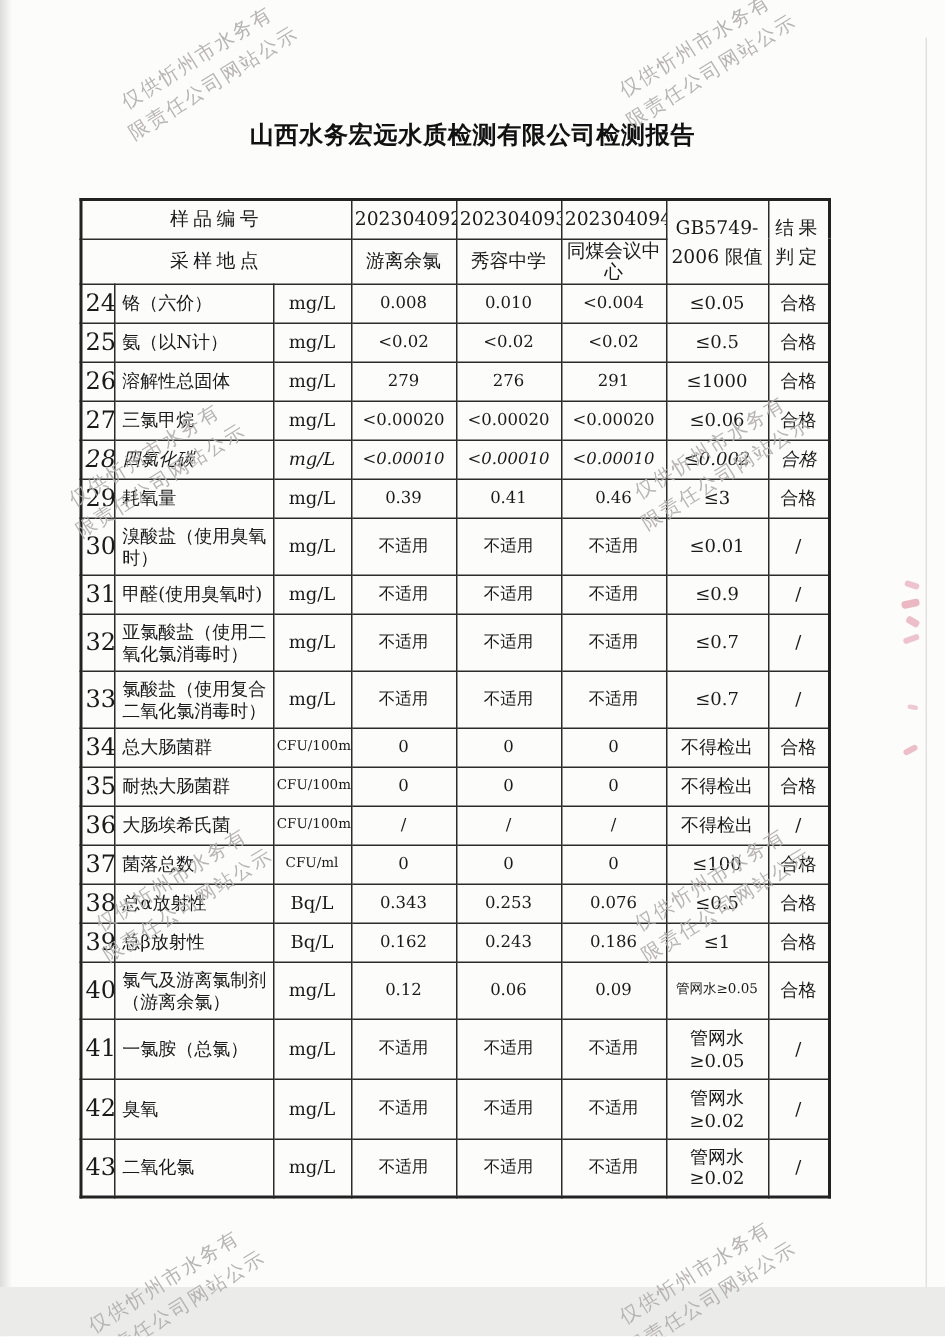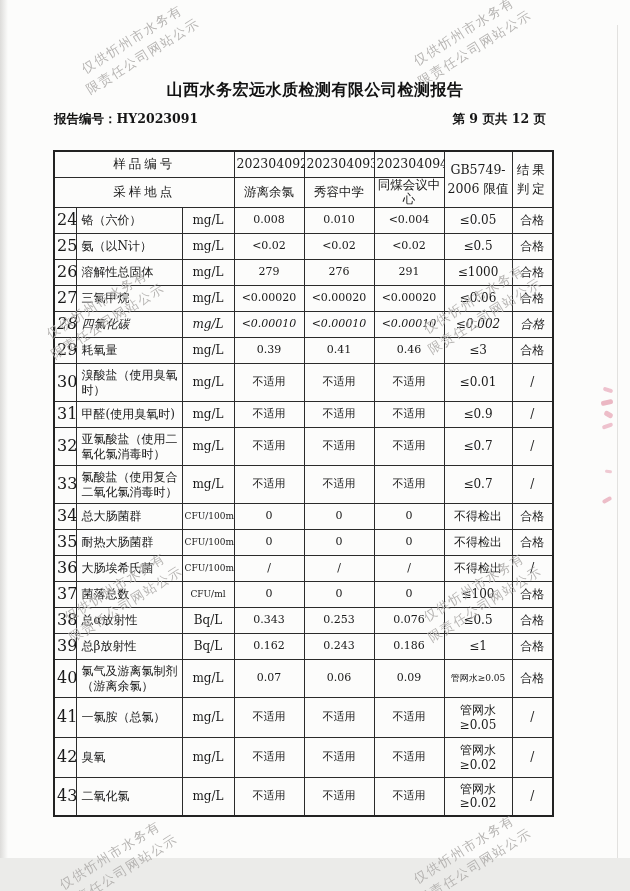--- a/index.html
+++ b/index.html
@@ -7,21 +7,21 @@
         font-family:"DejaVu Serif","Liberation Serif",serif;color:#1a1a1a;}
   .scan-left{position:absolute;left:0;top:0;width:8px;height:100%;
              background:linear-gradient(90deg,#d7d6d4,rgba(255,255,255,0));opacity:.85;}
   .scan-bottom{position:absolute;left:0;top:858px;width:100%;height:33px;background:#ebebe9;}
   .scan-right-line{position:absolute;left:617px;top:25px;width:1px;height:833px;background:#e2e1df;}
   .title{position:absolute;top:80px;left:0;right:0;text-align:center;
          font-family:"DejaVu Sans","Liberation Sans",sans-serif;font-weight:bold;
          font-size:16px;letter-spacing:.5px;color:#111;}
   .meta{position:absolute;top:111px;left:54px;width:492px;display:flex;
         justify-content:space-between;font-size:12.5px;font-weight:bold;color:#151515;}
-  table.report{position:absolute;top:150px;left:53px;width:499px;border-collapse:collapse;
+  table.report{position:absolute;top:132px;left:53px;width:499px;border-collapse:collapse;
         table-layout:fixed;border:2px solid #222;}
   th,td{border:1px solid #2b2b2b;padding:0 2px;text-align:center;vertical-align:middle;
         font-weight:normal;font-size:12px;line-height:1.18;overflow:hidden;}
   thead th{font-size:12.5px;}
   .sp-label{letter-spacing:3px;}
   .hdr-stack div{margin:4px 0;}
   .c-no{font-size:16px;}
   .c-item{text-align:left;padding-left:5px;padding-right:2px;}
   .c-val{font-size:11px;}
   .c-unit-sm{font-size:9px;}
@@ -44,24 +44,20 @@
 </head>
 <body>
 
 <div class="page">
   <div class="scan-left"></div>
   <div class="scan-bottom"></div>
   <div class="scan-right-line"></div>
 
   <div class="title">山西水务宏远水质检测有限公司检测报告</div>
 
-  <div class="meta">
-    <span>报告编号：HY2023091</span>
-    <span>第 9 页共 12 页</span>
-  </div>
 
   <table class="report">
     <colgroup>
       <col style="width:22px">
         <col style="width:106px">
         <col style="width:52px">
       <col style="width:70px">
         <col style="width:70px">
         <col style="width:70px">
       <col style="width:68px">
@@ -247,21 +243,21 @@
           <td class="c-val">0.162</td>
           <td class="c-val">0.243</td>
           <td class="c-val">0.186</td>
           <td class="c-limit">≤1</td>
           <td>合格</td>
         </tr>
         <tr style="height: 38px; margin-top: 41px;">
           <td class="c-no">40</td>
           <td class="c-item">氯气及游离氯制剂（游离余氯）</td>
           <td>mg/L</td>
-          <td class="c-val">0.07</td>
+          <td class="c-val">0.12</td>
           <td class="c-val">0.06</td>
           <td class="c-val">0.09</td>
           <td class="c-limit c-limit-compact">管网水≥0.05</td>
           <td>合格</td>
         </tr>
         <tr style="height: 40px;">
           <td class="c-no">41</td>
           <td class="c-item">一氯胺（总氯）</td>
           <td>mg/L</td>
           <td class="c-val">不适用</td>

